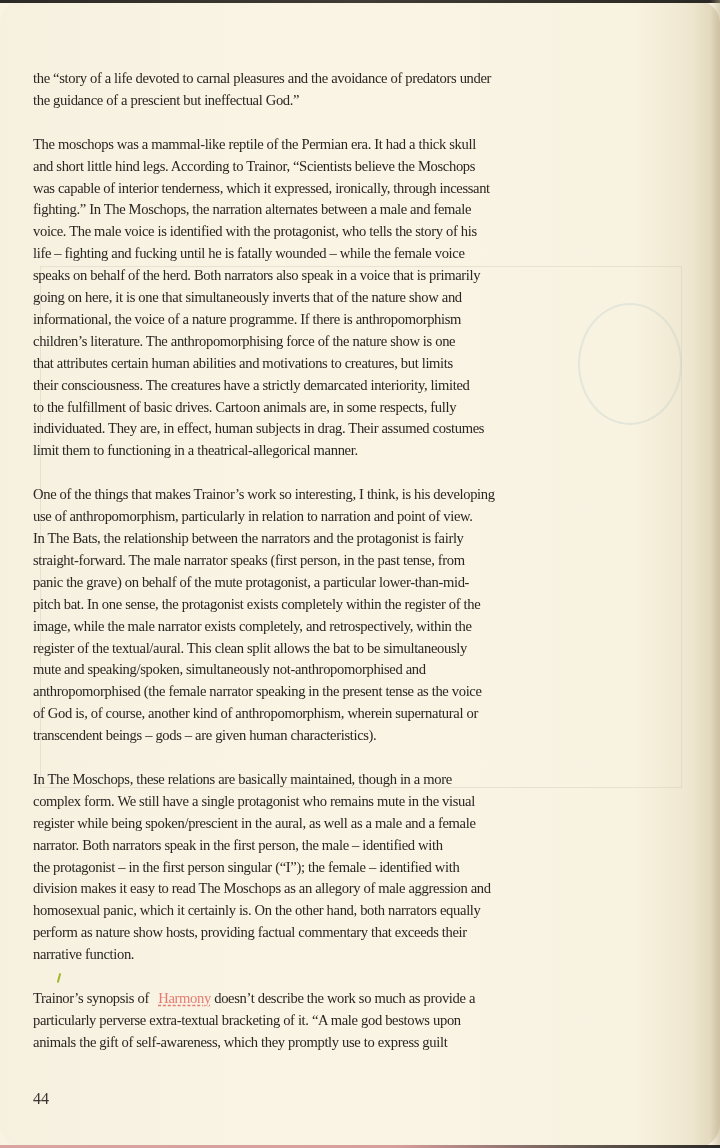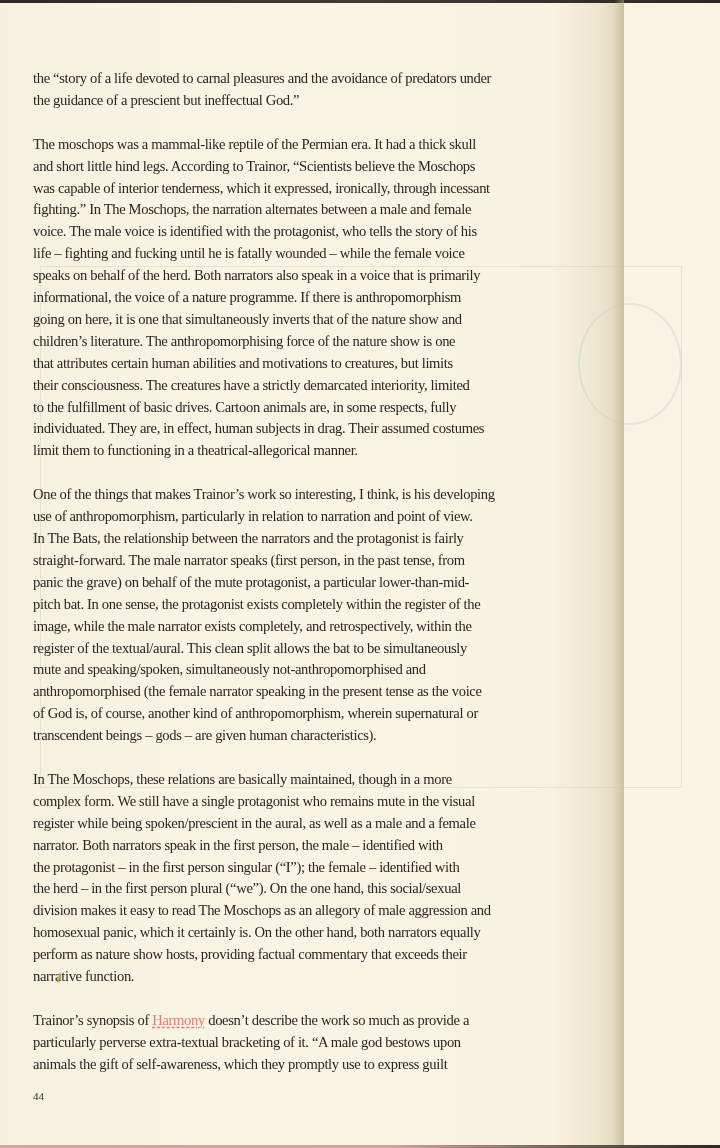--- a/index.html
+++ b/index.html
@@ -2,22 +2,23 @@
 <html><head>
 <meta charset="utf-8">
 <style>
   html, body { margin:0; padding:0; }
   body {
     width:720px; height:1148px; overflow:hidden; position:relative;
     background:#f8f3e2;
     font-family:"DejaVu Serif", "Liberation Serif", serif;
   }
   .page {
-    position:absolute; left:0; top:0; width:624px; height:1148px;
+    position:absolute; left:0; top:0; width:720px; height:1148px;
     background:linear-gradient(to right, #f6f1df 0%, #f9f4e4 40%, #f8f3e1 88%, #eee6cf 96%, #ddd2b6 100%);
+    border-radius:24px;
   }
   .top-edge {
     position:absolute; left:0; top:0; width:720px; height:3px;
     background:linear-gradient(to right, #2c2a26, #403b34 50%, #2a2824);
   }
   .bottom-edge {
     position:absolute; left:0; bottom:0; width:720px; height:3px;
     background:linear-gradient(to right, #d9a3a0 0%, #d79d9b 55%, #6a5c55 80%, #2b2824 100%);
   }
   .right-shadow {
@@ -39,25 +40,26 @@
     font-size:14.6px; line-height:21.9px;
     letter-spacing:-0.35px;
     font-family:"Liberation Serif", "DejaVu Serif", serif;
   }
   .para { margin:0 0 21.9px 0; }
   .line { display:block; white-space:nowrap; }
   .link-word {
     color:#e67b72;
     text-decoration:underline dashed #e67b72;
     text-underline-offset:2px;
+    margin-left:6px;
   }
   .page-number {
     position:absolute; left:33px; top:1090px;
     font-family:"Liberation Serif", "DejaVu Serif", serif;
-    font-size:11px; color:#3a3530;
+    font-size:16px; color:#3a3530;
   }
   .pen-mark {
     position:absolute; left:58px; top:973px; width:2px; height:10px;
     background:#9fb830; transform:rotate(15deg); border-radius:1px;
   }
 </style>
 </head>
 <body>
 
 <div class="page">
@@ -73,22 +75,22 @@
     </p>
 
     <p class="para">
       <span class="line">The moschops was a mammal-like reptile of the Permian era.  It had a thick skull</span>
       <span class="line">and short little hind legs.  According to Trainor, “Scientists believe the Moschops</span>
       <span class="line">was capable of interior tenderness, which it expressed, ironically, through incessant</span>
       <span class="line">fighting.”  In The Moschops, the narration alternates between a male and female</span>
       <span class="line">voice.  The male voice is identified with the protagonist, who tells the story of his</span>
       <span class="line">life – fighting and fucking until he is fatally wounded – while the female voice</span>
       <span class="line">speaks on behalf of the herd.  Both narrators also speak in a voice that is primarily</span>
+      <span class="line">going on here, it is one that simultaneously inverts that of the nature show and</span>
       <span class="line">informational, the voice of a nature programme.  If there is anthropomorphism</span>
-      <span class="line">going on here, it is one that simultaneously inverts that of the nature show and</span>
       <span class="line">children’s literature.  The anthropomorphising force of the nature show is one</span>
       <span class="line">that attributes certain human abilities and motivations to creatures, but limits</span>
       <span class="line">their consciousness.  The creatures have a strictly demarcated interiority, limited</span>
       <span class="line">to the fulfillment of basic drives.  Cartoon animals are, in some respects, fully</span>
       <span class="line">individuated.  They are, in effect, human subjects in drag.  Their assumed costumes</span>
       <span class="line">limit them to functioning in a theatrical-allegorical manner.</span>
     </p>
 
     <p class="para">
       <span class="line">One of the things that makes Trainor’s work so interesting, I think, is his developing</span>
@@ -104,21 +106,20 @@
       <span class="line">of God is, of course, another kind of anthropomorphism, wherein supernatural or</span>
       <span class="line">transcendent beings – gods – are given human characteristics).</span>
     </p>
 
     <p class="para">
       <span class="line">In The Moschops, these relations are basically maintained, though in a more</span>
       <span class="line">complex form.  We still have a single protagonist who remains mute in the visual</span>
       <span class="line">register while being spoken/prescient in the aural, as well as a male and a female</span>
       <span class="line">narrator.  Both narrators speak in the first person, the male – identified with</span>
       <span class="line">the protagonist – in the first person singular (“I”); the female – identified with</span>
-      <span class="line">the herd – in the first person plural (“we”).  On the one hand, this social/sexual</span>
       <span class="line">division makes it easy to read The Moschops as an allegory of male aggression and</span>
       <span class="line">homosexual panic, which it certainly is.  On the other hand, both narrators equally</span>
       <span class="line">perform as nature show hosts, providing factual commentary that exceeds their</span>
       <span class="line">narrative function.</span>
     </p>
 
     <p class="para">
       <span class="line"><span>Trainor’s synopsis of </span><span class="link-word">Harmony</span><span> doesn’t describe the work so much as provide a</span></span>
       <span class="line">particularly perverse extra-textual bracketing of it.  “A male god bestows upon</span>
       <span class="line">animals the gift of self-awareness, which they promptly use to express guilt</span>

